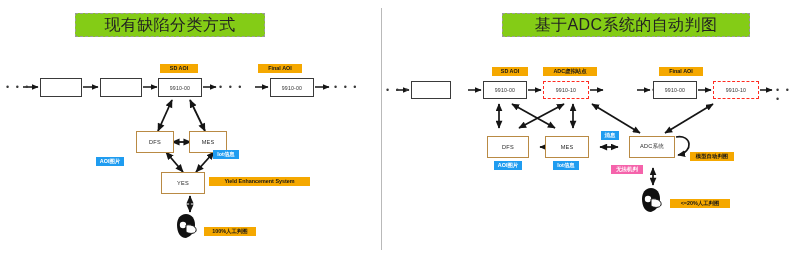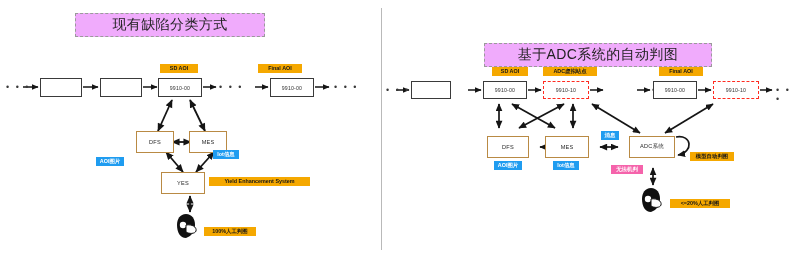--- a/index.html
+++ b/index.html
@@ -8,30 +8,30 @@
     font-family:"Liberation Sans","DejaVu Sans",sans-serif;
     overflow:hidden;position:relative;
   }
   .stage{position:absolute;left:0;top:0;width:797px;height:258px;}
   .divider{position:absolute;left:381px;top:8px;width:1px;height:242px;background:#b9b9b9;}
 
   
   .title{
     position:absolute;
     border:1px dashed #9a9a9a;
-    background:#f0abfc;
+    background:#84cc16;
     color:#222;
-    font-size:14px;
+    font-size:16px;
     letter-spacing:.4px;
     display:flex;align-items:center;justify-content:center;
     box-sizing:border-box;
     white-space:nowrap;
   }
   #title-left{left:75px;top:13px;width:190px;height:24px;}
-  #title-right{left:484px;top:13px;width:228px;height:24px;margin-top:30px;}
+  #title-right{left:502px;top:13px;width:248px;height:24px;}
 
   
   .pbox{
     position:absolute;box-sizing:border-box;
     border:1.4px solid #3a3a3a;background:#fff;
     display:flex;align-items:center;justify-content:center;
     font-size:5.2px;color:#333;letter-spacing:.2px;
   }
   .pbox.red{border:1.6px dashed #ff2b20;}
   .pbox.empty{}

